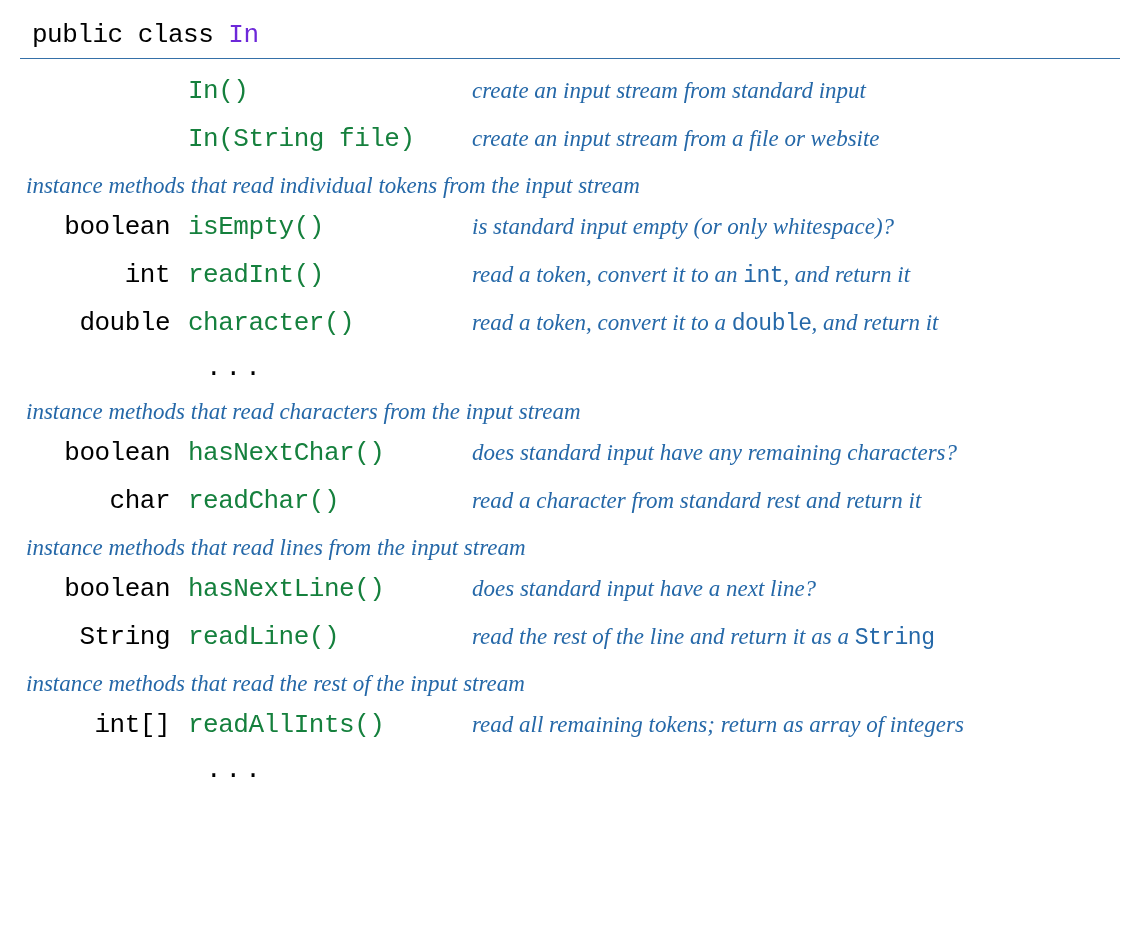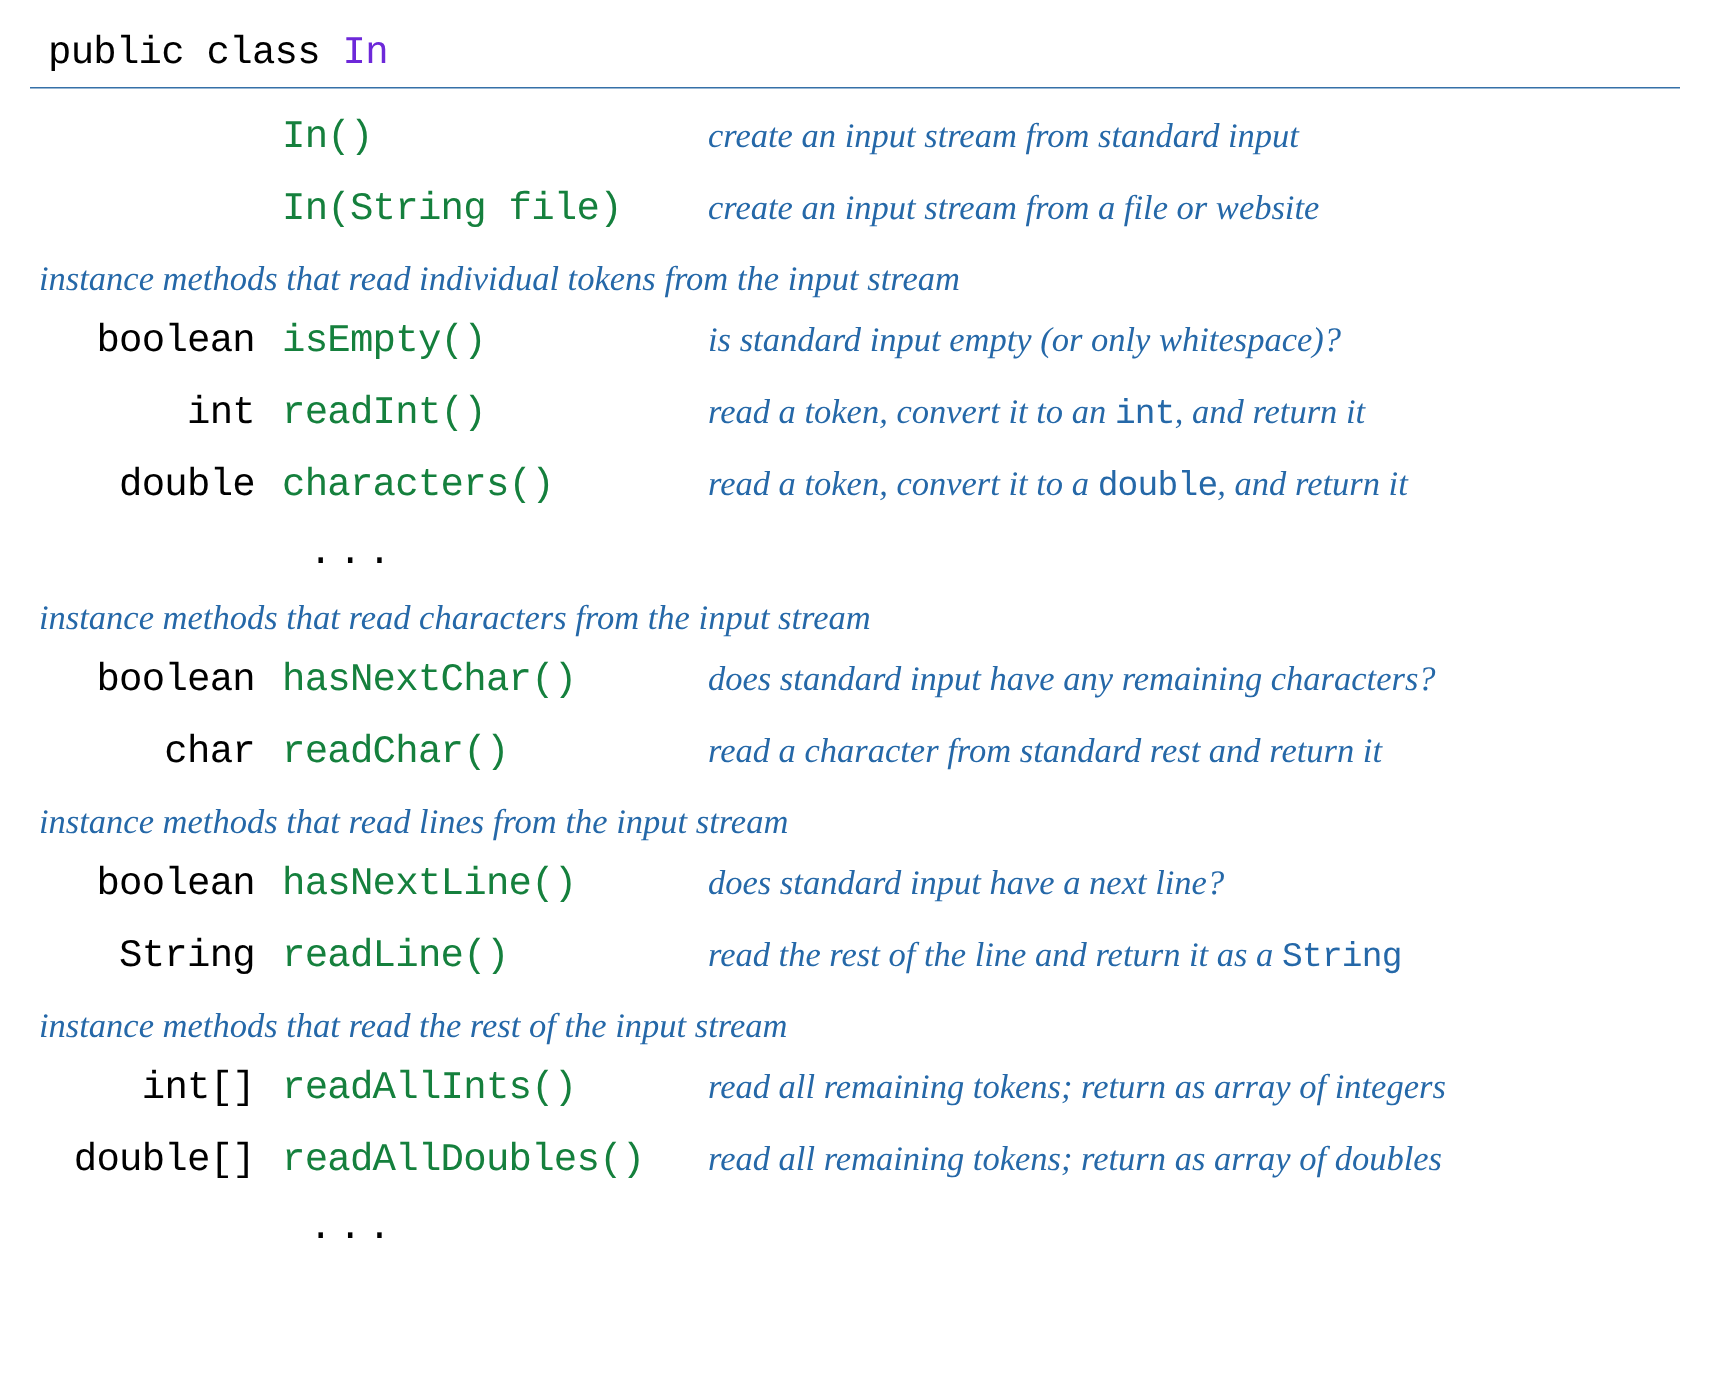--- a/index.html
+++ b/index.html
@@ -108,21 +108,21 @@
     <div class="signature">isEmpty()</div>
     <div class="description"><span>is standard input empty (or only whitespace)?</span><span class="mono-inline"></span><span></span></div>
   </div>
   <div class="row">
     <div class="ret-type">int</div>
     <div class="signature">readInt()</div>
     <div class="description"><span>read a token, convert it to an </span><span class="mono-inline">int</span><span>, and return it</span></div>
   </div>
   <div class="row">
     <div class="ret-type">double</div>
-    <div class="signature">characters()</div>
+    <div class="signature">character()</div>
     <div class="description"><span>read a token, convert it to a </span><span class="mono-inline">double</span><span>, and return it</span></div>
   </div>
   <div class="ellipsis">...</div>
 
   <div class="section-heading">instance methods that read characters from the input stream</div>
   <div class="row">
     <div class="ret-type">boolean</div>
     <div class="signature">hasNextChar()</div>
     <div class="description"><span>does standard input have any remaining characters?</span><span class="mono-inline"></span><span></span></div>
   </div>
@@ -143,20 +143,15 @@
     <div class="signature">readLine()</div>
     <div class="description"><span>read the rest of the line and return it as a </span><span class="mono-inline">String</span><span></span></div>
   </div>
 
   <div class="section-heading">instance methods that read the rest of  the input stream</div>
   <div class="row">
     <div class="ret-type">int[]</div>
     <div class="signature">readAllInts()</div>
     <div class="description"><span>read all remaining tokens; return as array of integers</span><span class="mono-inline"></span><span></span></div>
   </div>
-  <div class="row">
-    <div class="ret-type">double[]</div>
-    <div class="signature">readAllDoubles()</div>
-    <div class="description"><span>read all remaining tokens; return as array of doubles</span><span class="mono-inline"></span><span></span></div>
-  </div>
   <div class="ellipsis">...</div>
 
 </div>
 
 </body></html>

